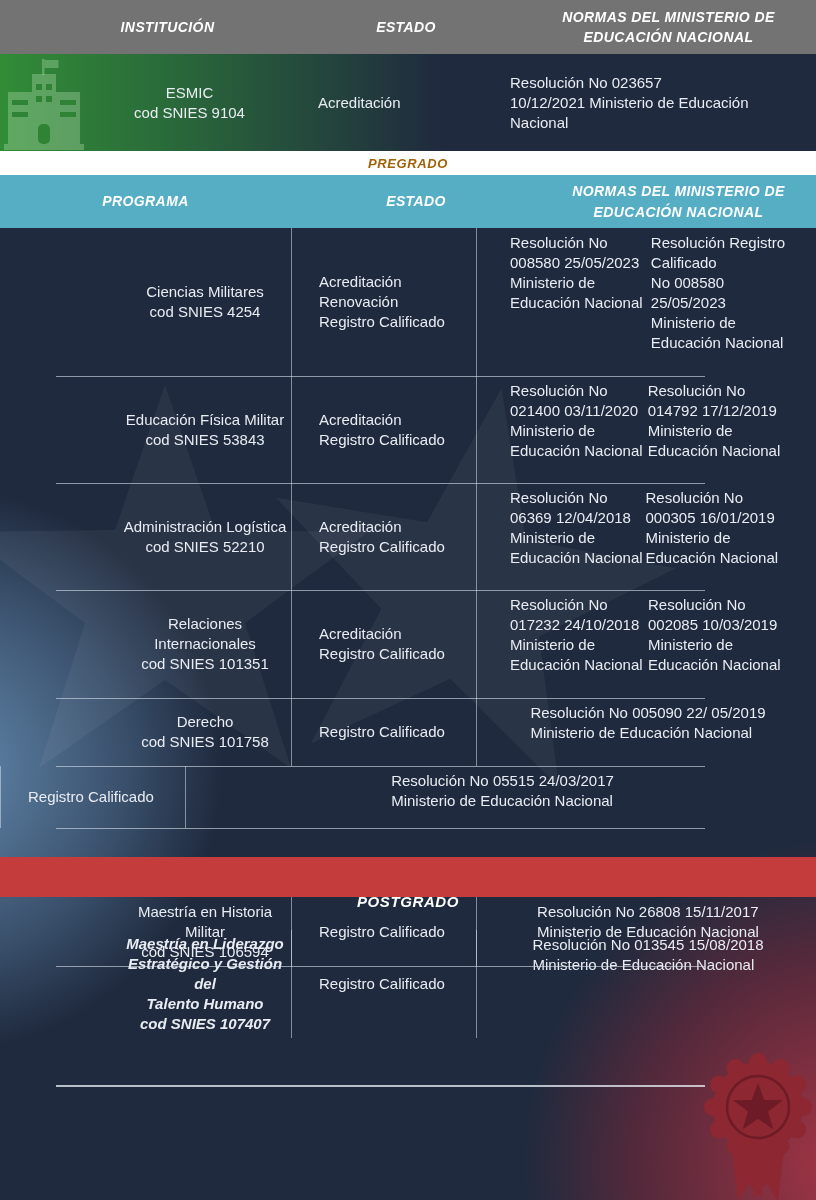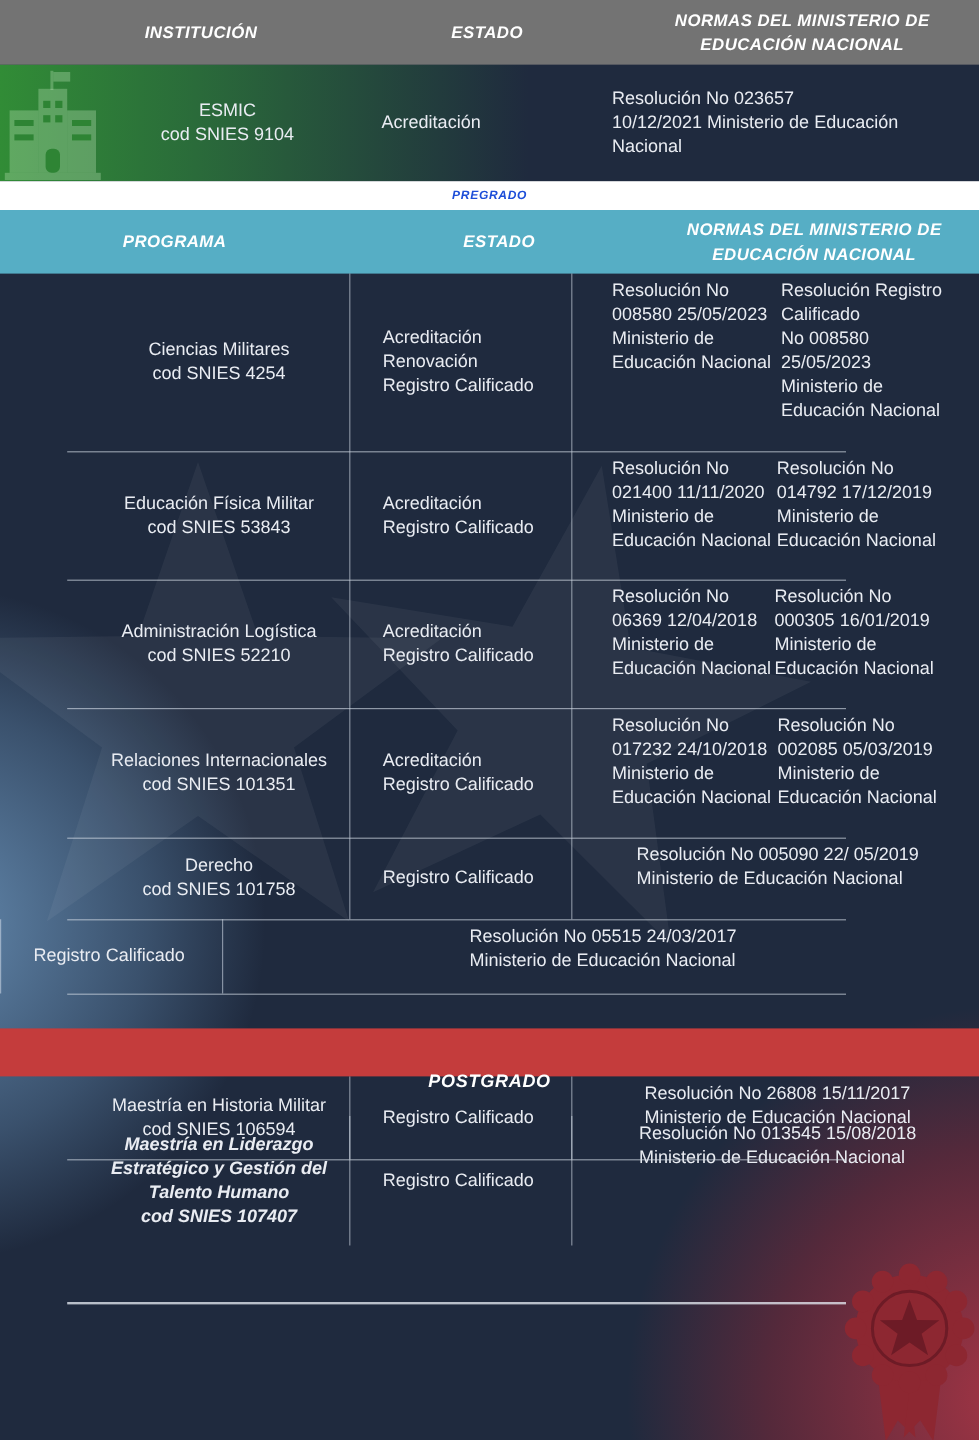--- a/index.html
+++ b/index.html
@@ -22,32 +22,32 @@
   
   .bar{position:absolute;left:0;width:816px;display:flex;}
   .green{top:0;height:54px;background:#737373;padding-left:22px;}
   .teal{top:175px;height:53px;background:#56aec5;gap:32px;}
   .hcell{display:flex;align-items:center;justify-content:center;text-align:center;
     font-style:italic;font-weight:bold;font-size:14px;line-height:1.45;
     color:#ffffff;letter-spacing:.4px;white-space:pre-line;box-sizing:border-box;}
   .w1{width:291px;} .w2{width:186px;} .w3{flex:1;}
   .white-band{position:absolute;top:151px;left:0;width:816px;height:24px;background:#ffffff;
     display:flex;align-items:center;justify-content:center;}
-  .pregrado-label{color:#1d4ed8;font-style:italic;font-weight:bold;font-size:10px;letter-spacing:.6px;}
+  .pregrado-label{color:#a16207;font-style:italic;font-weight:bold;font-size:13px;letter-spacing:.6px;}
   .red-bar{position:absolute;top:857px;left:0;width:816px;height:40px;background:#c43c3c;
     display:flex;align-items:center;justify-content:center;}
   .postgrado-label{color:#ffffff;font-style:italic;font-weight:bold;font-size:15px;letter-spacing:.6px;margin-top:48px;}
   
   .esmic-row{position:absolute;top:54px;left:0;width:816px;height:97px;display:flex;
     background:linear-gradient(90deg,#318c36 0%,#2a6b3a 20%,#1f2a3e 54%);}
   .esmic-row .cell{display:flex;flex-direction:column;justify-content:center;box-sizing:border-box;}
   .esmic-name{padding-left:88px;}
   
   .trow{position:absolute;left:0;width:816px;display:flex;font-size:15px;line-height:20px;}
-  .c1{width:291px;box-sizing:border-box;padding-left:74px;display:flex;flex-direction:column;justify-content:center;}
+  .c1{width:291px;box-sizing:border-box;padding-left:119px;display:flex;flex-direction:column;justify-content:center;}
   .c2{width:186px;box-sizing:border-box;padding-left:27px;display:flex;flex-direction:column;justify-content:center;
       border-left:1px solid rgba(214,222,235,0.55);border-right:1px solid rgba(214,222,235,0.55);}
   .c3{flex:1;box-sizing:border-box;padding-left:33px;padding-right:30px;display:flex;flex-direction:row;justify-content:center;}
   .pre{white-space:pre-line;text-align:center;}
   .trow p,.esmic-row p{margin:5px 0;white-space:pre-line;}
   p:empty{display:none;}
   .italic-bold{font-style:italic;font-weight:bold;}
   .esmic-row .cell{font-size:15px;line-height:20px;}
   
   .hline{position:absolute;left:56px;width:649px;height:1px;background:rgba(213,221,233,0.62);}
@@ -162,21 +162,21 @@
   </div>
 </div>
 <div class="trow" style="top:376px;height:107px;">
   <div class="c1 pre">Educación Física Militar
 cod SNIES 53843</div>
   <div class="c2">
       <p>Acreditación
 Registro Calificado</p>
     </div>
   <div class="c3">
-    <p>Resolución No 021400 11/11/2020
+    <p>Resolución No 021400 03/11/2020
 Ministerio de Educación Nacional</p>
     <p>Resolución No 014792 17/12/2019
 Ministerio de Educación Nacional</p>
   </div>
 </div>
 <div class="trow" style="top:483px;height:107px;">
   <div class="c1 pre">Administración Logística
 cod SNIES 52210</div>
   <div class="c2">
       <p>Acreditación
@@ -192,21 +192,21 @@
 <div class="trow" style="top:590px;height:108px;">
   <div class="c1 pre">Relaciones Internacionales
 cod SNIES 101351</div>
   <div class="c2">
       <p>Acreditación
 Registro Calificado</p>
     </div>
   <div class="c3">
     <p>Resolución No 017232 24/10/2018
 Ministerio de Educación Nacional</p>
-    <p>Resolución No 002085 05/03/2019
+    <p>Resolución No 002085 10/03/2019
 Ministerio de Educación Nacional</p>
   </div>
 </div>
 <div class="trow" style="top:698px;height:68px;">
   <div class="c1 pre">Derecho
 cod SNIES 101758</div>
   <div class="c2">
       <p>Registro Calificado</p>
     </div>
   <div class="c3">

